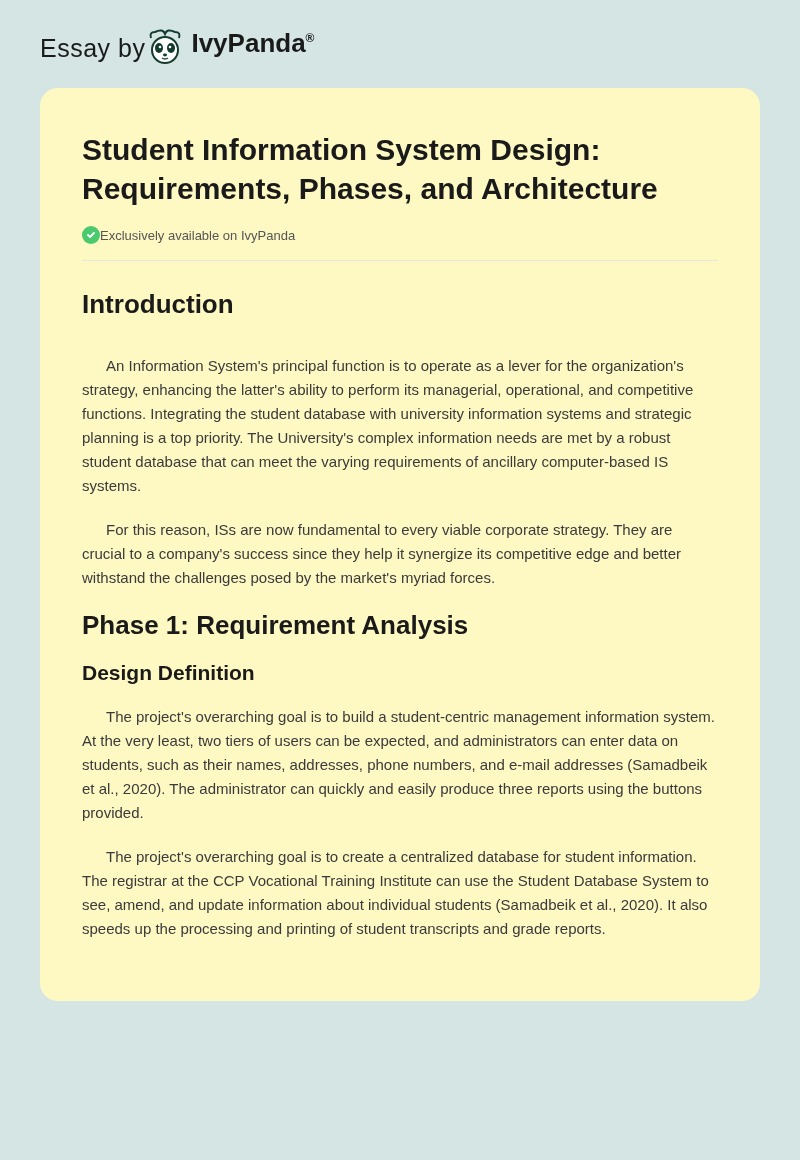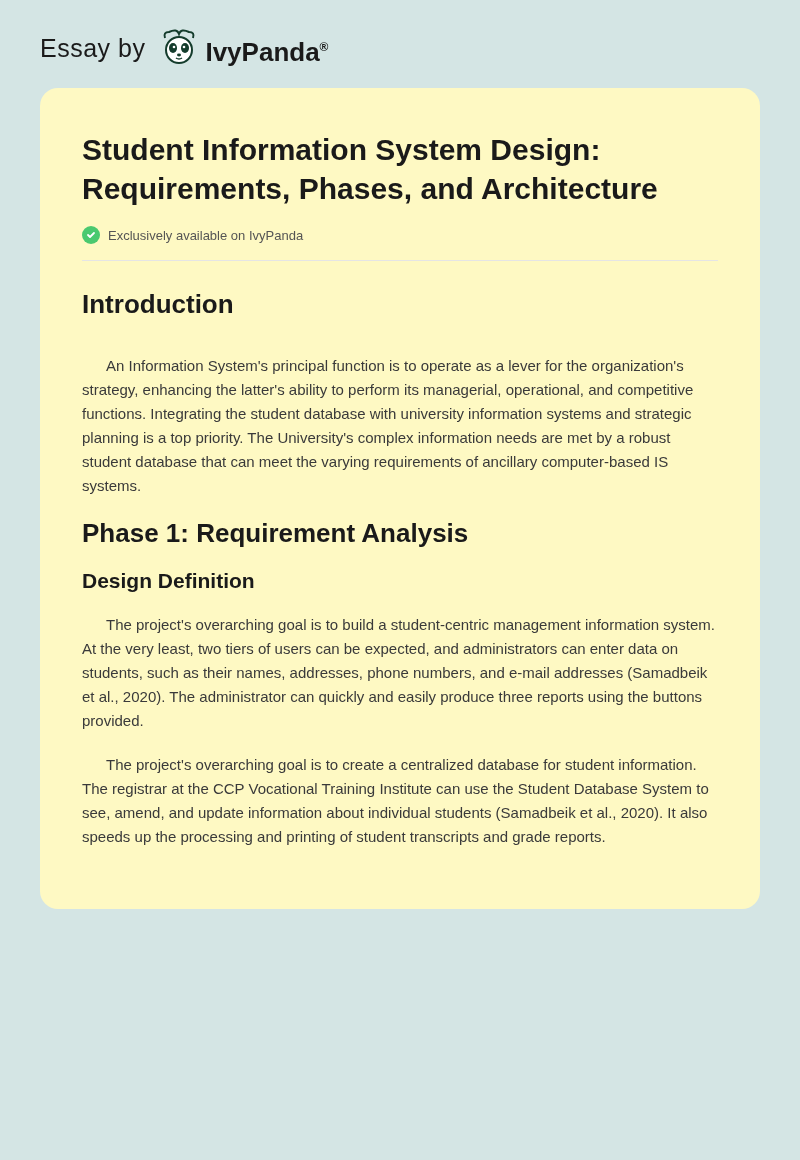--- a/index.html
+++ b/index.html
@@ -8,31 +8,30 @@
       font-family: Arial, Helvetica, sans-serif;
       width: 800px;
       height: 1160px;
       overflow: hidden;
       padding: 0;
     }
     .header-bar {
       display: flex;
       align-items: center;
       padding: 28px 40px 20px 40px;
-      gap: 14px;
     }
     .essay-by {
       font-size: 25px;
       font-weight: 400;
       color: #1a1a1a;
       letter-spacing: 0.5px;
     }
     .logo-wrap {
       display: flex;
-      align-items: flex-end;
+      align-items: flex-start;
       gap: 6px;
     }
     .logo-icon {
       width: 40px;
       height: 40px;
     }
     .logo-text {
       font-size: 26px;
       font-weight: 600;
       color: #1a1a1a;
@@ -50,21 +49,20 @@
     .title {
       font-size: 30px;
       font-weight: 700;
       color: #1a1a1a;
       line-height: 1.3;
       margin-bottom: 18px;
     }
     .badge-row {
       display: flex;
       align-items: center;
-      gap: 8px;
       padding-bottom: 16px;
       border-bottom: 1px solid #e5e5e5;
       margin-bottom: 28px;
     }
     .check-badge {
       width: 18px;
       height: 18px;
       background: #4ac96f;
       border-radius: 50%;
       display: flex;
@@ -129,18 +127,19 @@
     <span class="check-badge">
       <svg viewBox="0 0 10 10">
           <path d="M2 5 L4 7 L8 3" stroke="#fff" stroke-width="1.8" fill="none" stroke-linecap="round" stroke-linejoin="round"></path>
         </svg>
     </span>
     <span class="badge-text">Exclusively available on IvyPanda</span>
   </div>
 
   <h2 class="h2">Introduction</h2>
   <p class="para">An Information System's principal function is to operate as a lever for the organization's strategy, enhancing the latter's ability to perform its managerial, operational, and competitive functions. Integrating the student database with university information systems and strategic planning is a top priority. The University's complex information needs are met by a robust student database that can meet the varying requirements of ancillary computer-based IS systems.</p>
+  <p class="para">For this reason, ISs are now fundamental to every viable corporate strategy. They are crucial to a company's success since they help it synergize its competitive edge and better withstand the challenges posed by the market's myriad forces.</p>
 
   <h2 class="h2 phase">Phase 1: Requirement Analysis</h2>
   <h3 class="h3">Design Definition</h3>
   <p class="para">The project's overarching goal is to build a student-centric management information system. At the very least, two tiers of users can be expected, and administrators can enter data on students, such as their names, addresses, phone numbers, and e-mail addresses (Samadbeik et al., 2020). The administrator can quickly and easily produce three reports using the buttons provided.</p>
   <p class="para">The project's overarching goal is to create a centralized database for student information. The registrar at the CCP Vocational Training Institute can use the Student Database System to see, amend, and update information about individual students (Samadbeik et al., 2020). It also speeds up the processing and printing of student transcripts and grade reports.</p>
 </div>
 
 </body></html>

